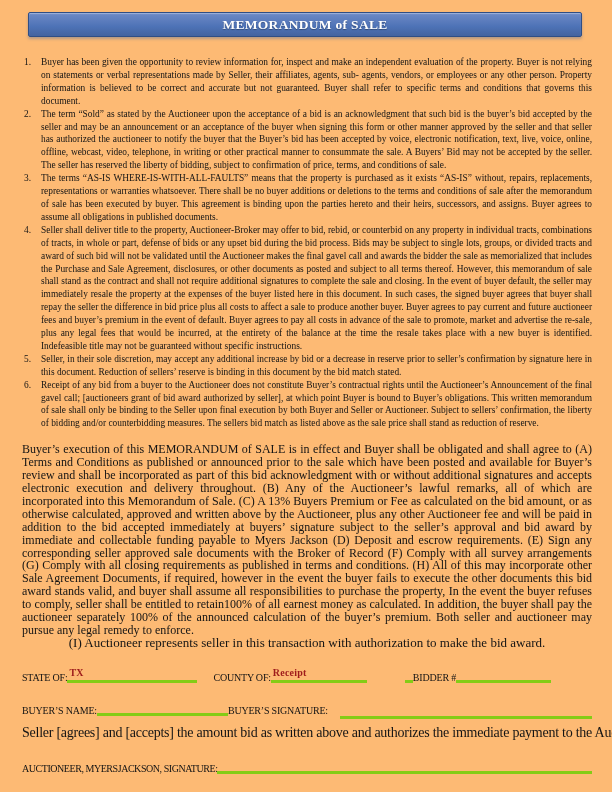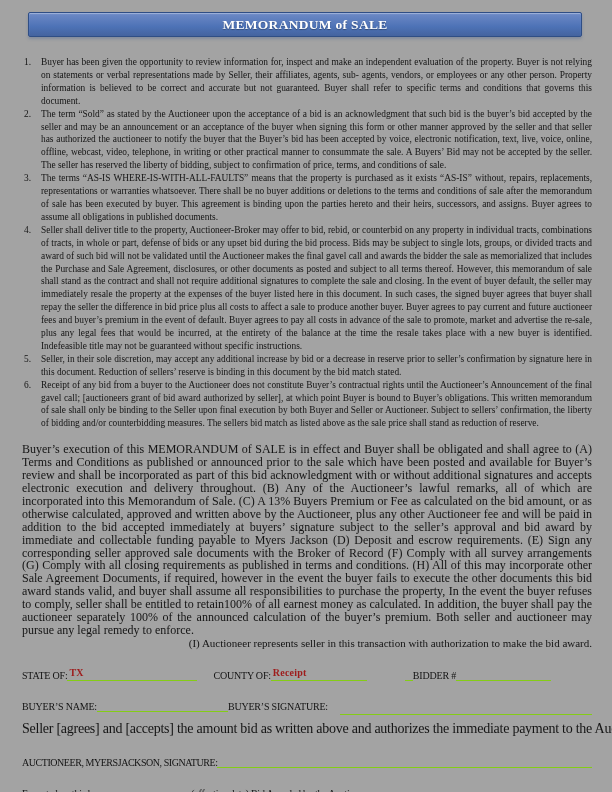--- a/index.html
+++ b/index.html
@@ -1,19 +1,19 @@
 <!DOCTYPE html>
 <html style="--banner-top: #6e8ac6; --banner-fill: #4d72b6; --banner-bottom: #44639f; --banner-border: #2f4e85; --accent-red: #9e1b1b;"><head>
 <meta charset="utf-8">
 <style>
   html,body{margin:0;padding:0;background:#ffffff;}
   .page{
     position:relative;
     width:612px;height:792px;
-    background:#a3a3a3;
+    background:#fdba74;
     font-family:"Liberation Serif", serif;
     color:#141414;
     overflow:hidden;
   }
   
   .banner{
     position:absolute;left:28px;top:12px;width:552px;height:23px;
     background:linear-gradient(180deg, var(--banner-top) 0%, var(--banner-fill) 60%, var(--banner-bottom) 100%);
     border:1px solid var(--banner-border);
     border-radius:2px;
@@ -25,26 +25,26 @@
     text-shadow:0 1px 1px rgba(0,0,0,0.35);
     white-space:nowrap;
   }
   
   .content{position:absolute;left:22px;top:56px;width:570px;}
   .terms{font-size:9.4px;line-height:12.9px;}
   .term{display:flex;}
   .term-num{flex:0 0 17px;padding-left:2px;}
   .term-text{flex:1;text-align:justify;}
   .exec-para{margin-top:13px;font-size:12px;line-height:12.9px;text-align:justify;}
-  .agent-note{font-size:11px;line-height:12.9px;text-align:right;}
+  .agent-note{font-size:13px;line-height:12.9px;text-align:center;}
   
   .form-section{margin-top:9px;font-size:10px;}
   .frow{display:flex;align-items:flex-end;margin-top:17px;white-space:nowrap;}
   .lbl{letter-spacing:-0.2px;}
-  .fill{border-bottom:1px solid #84cc16;height:13px;display:inline-block;}
+  .fill{border-bottom:3px solid #84cc16;height:13px;display:inline-block;}
   .red-val{color:var(--accent-red);font-weight:bold;padding-left:2px;letter-spacing:0.2px;}
   .sp16{width:16px;} .sp38{width:38px;} .sp12{width:12px;} .sp10{width:10px;}
   .w130{width:130px;} .w96{width:96px;} .w95{flex:0 0 95px;} .w8{width:8px;}
   .w131{width:131px;} .w77{width:77px;} .w128{width:128px;}
   .grow{flex:1;}
   .low{position:relative;top:3px;}
   .condensed{letter-spacing:-0.45px;}
   .statement{margin-top:9px;font-size:14px;letter-spacing:-0.25px;white-space:nowrap;}
 </style>
 </head>

